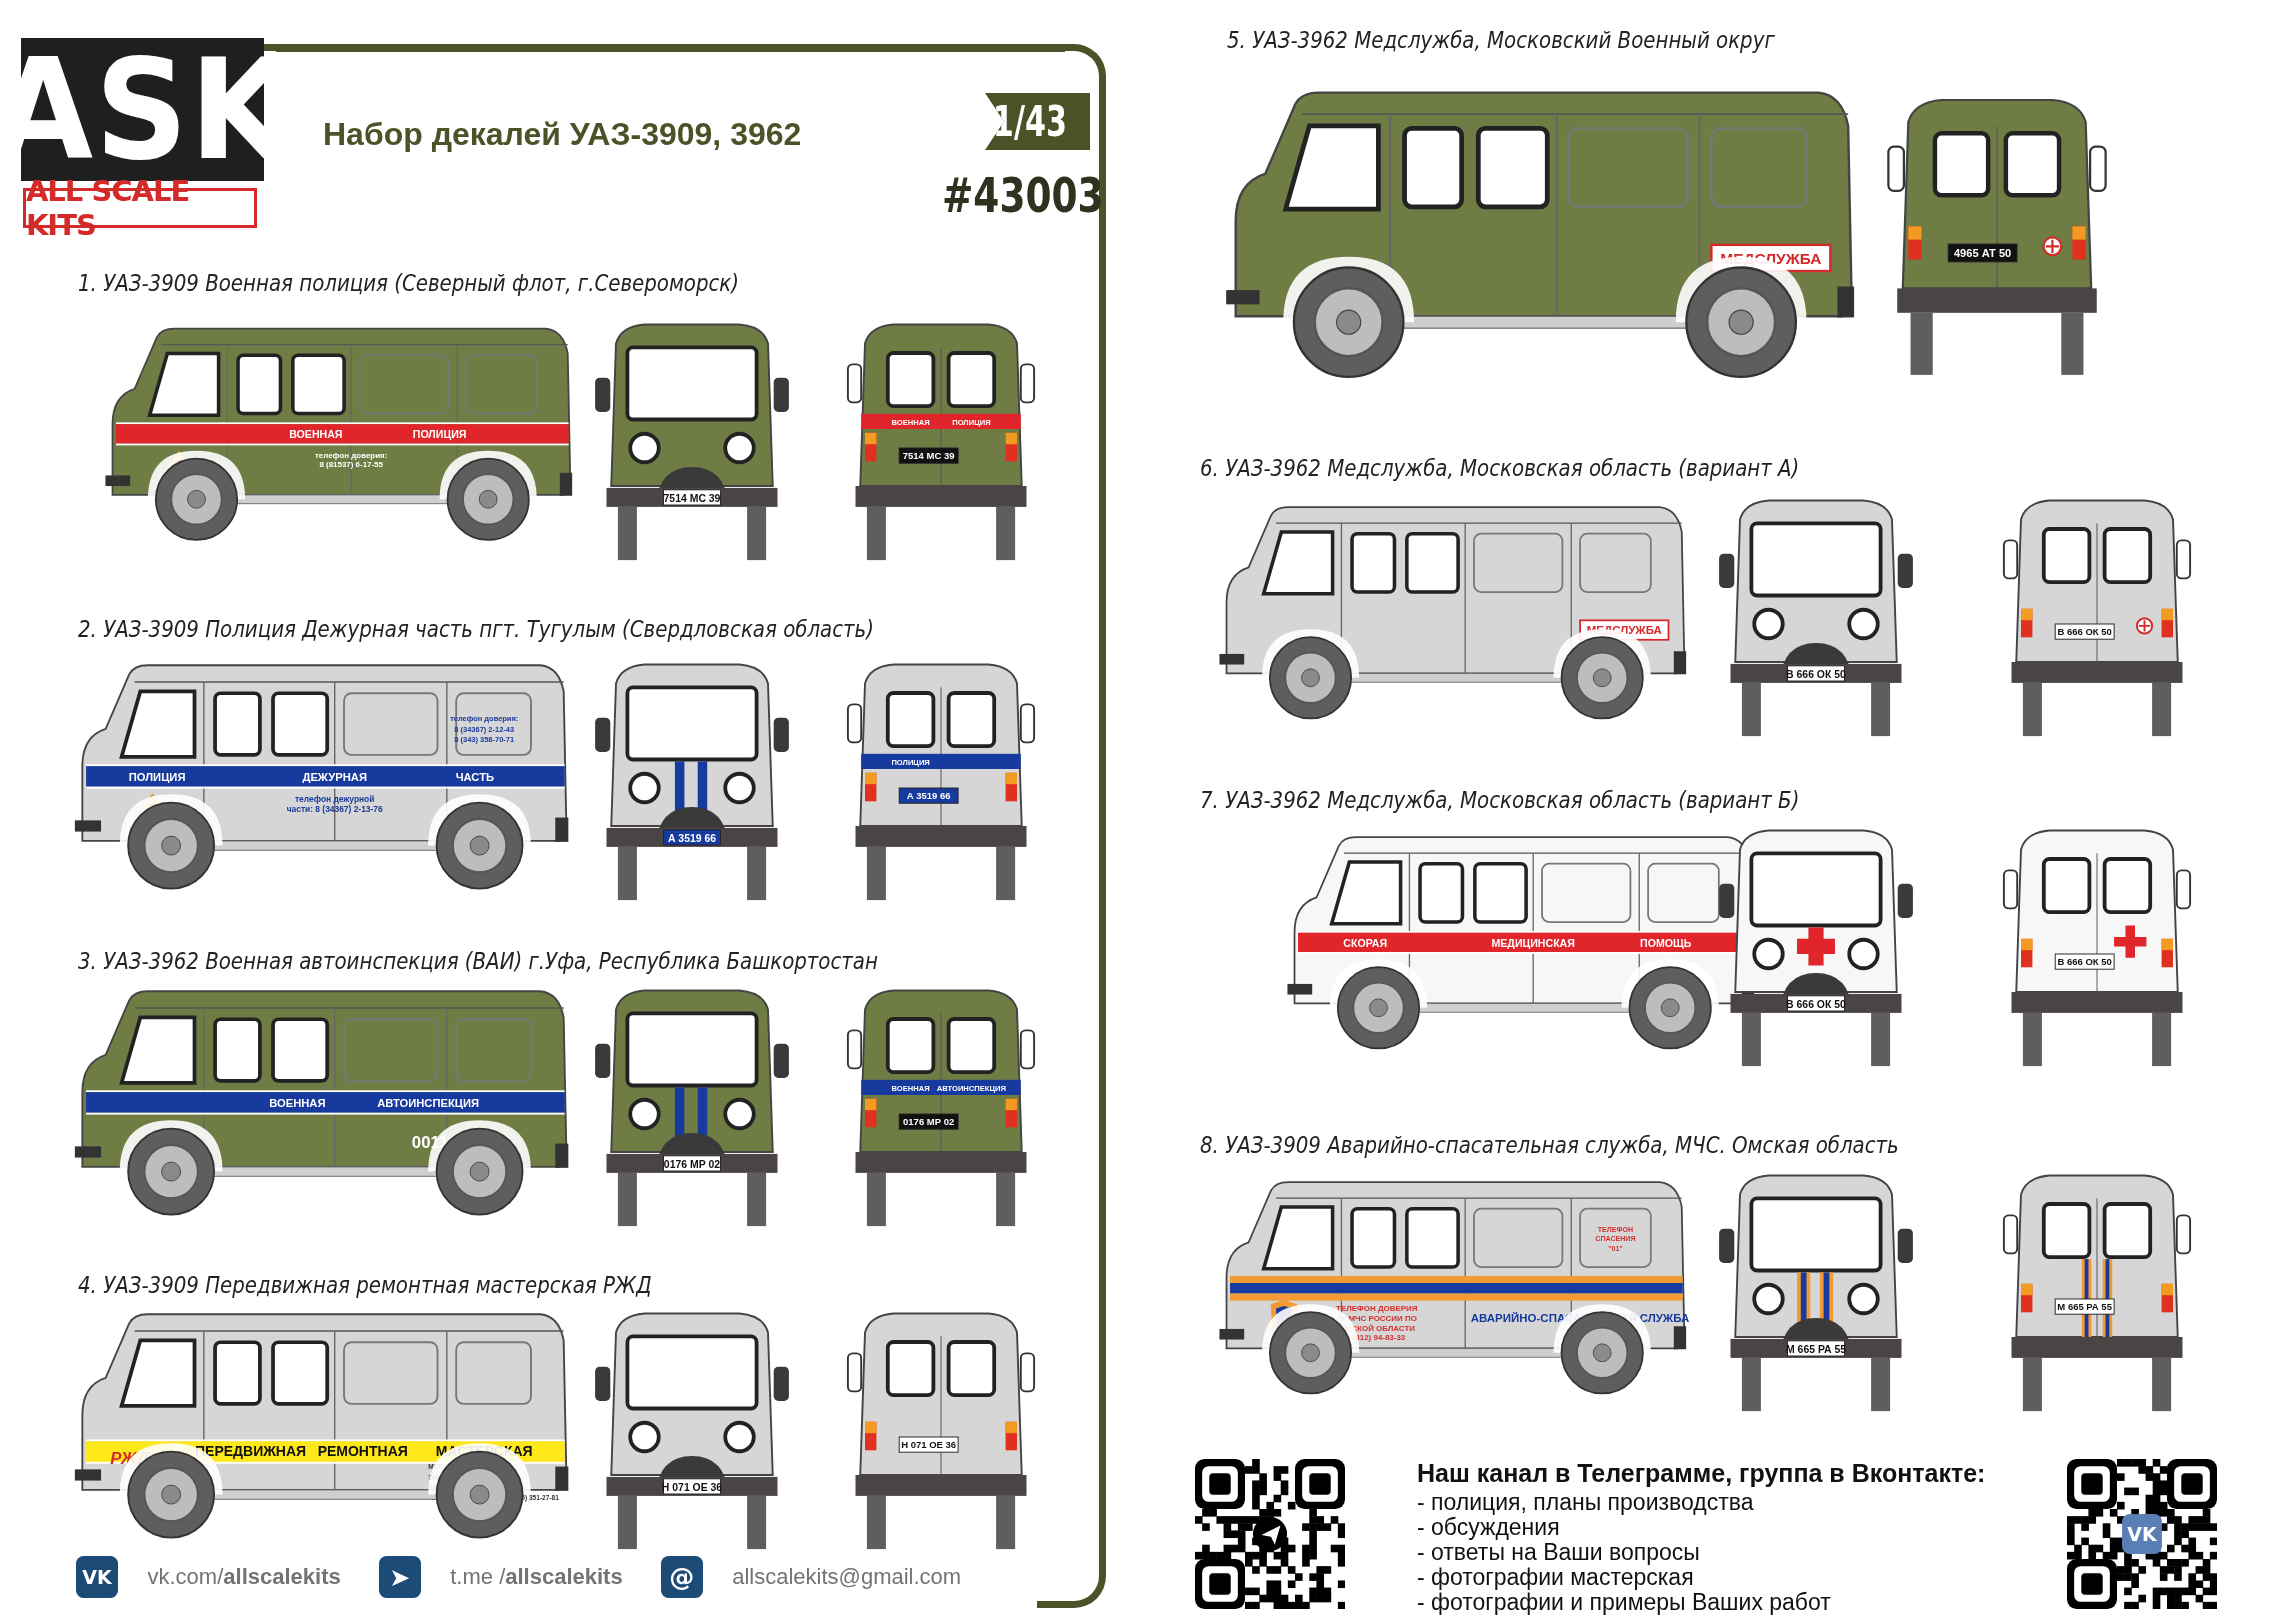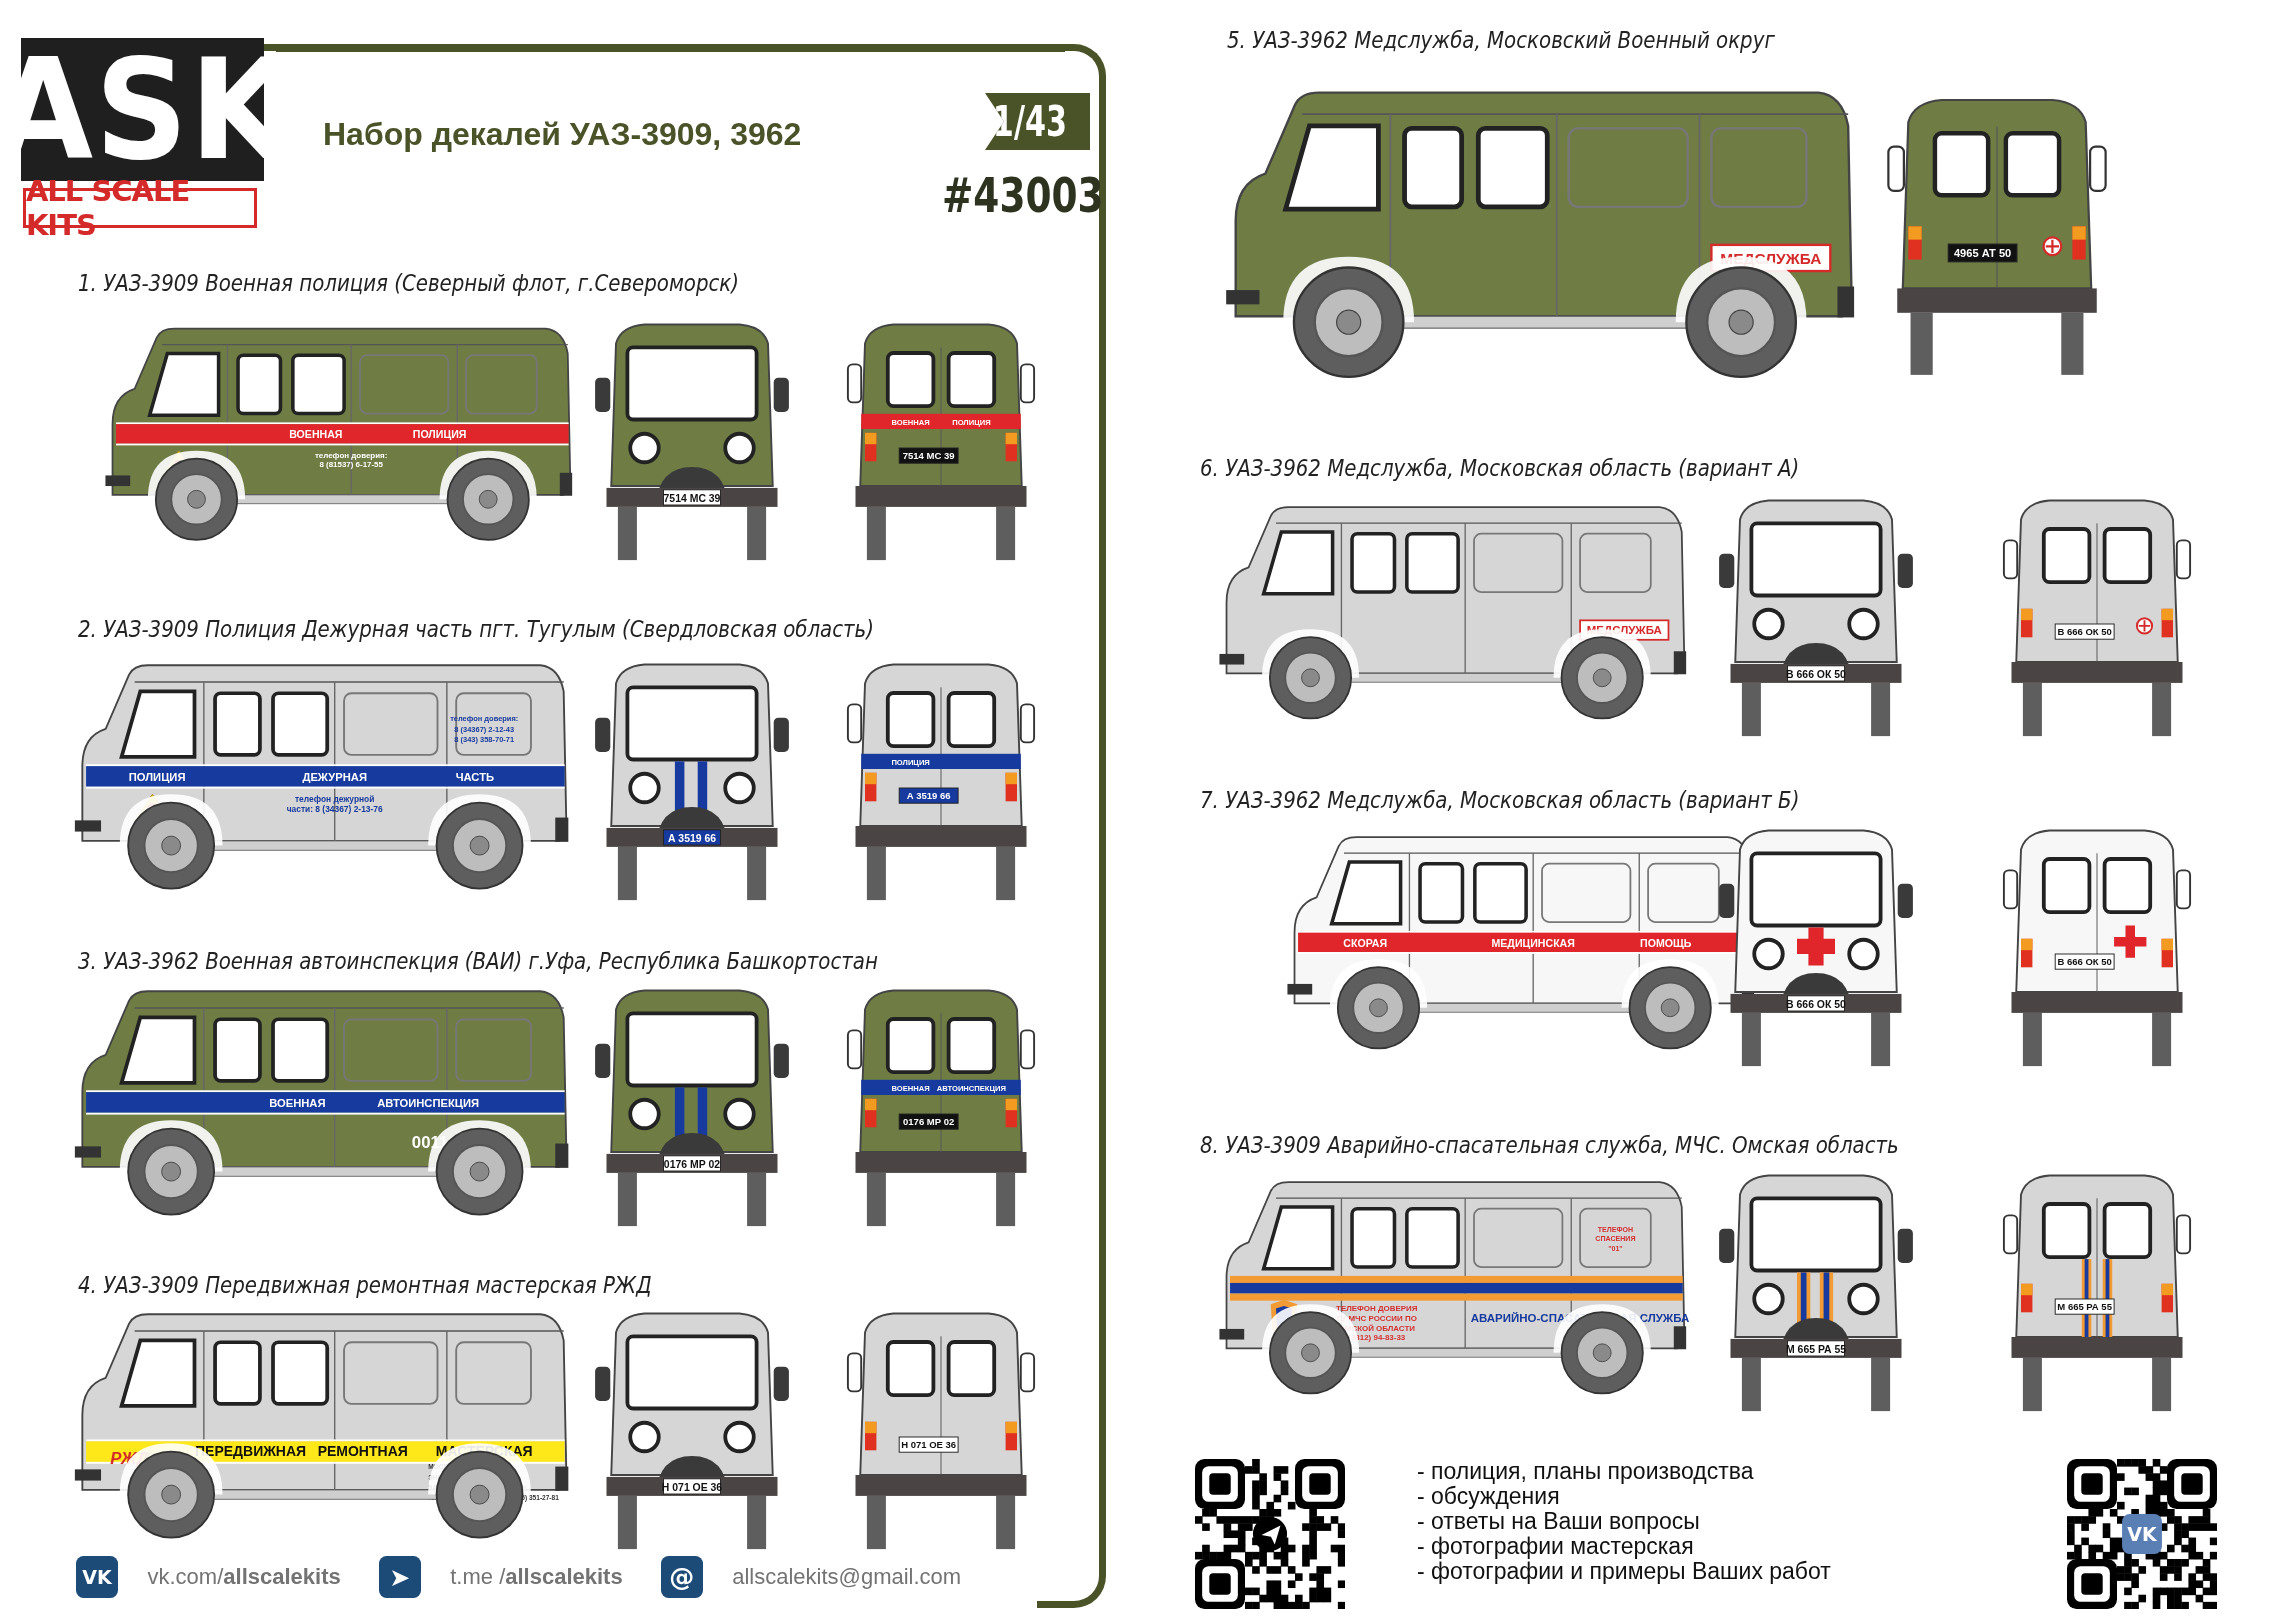--- a/index.html
+++ b/index.html
@@ -878,19 +878,20 @@
     <rect x="112.85714285714286" y="7.523809523809524" width="37.61904761904762" height="37.61904761904762" rx="7" fill="#fff"></rect>
     <rect x="120.38095238095238" y="15.047619047619047" width="22.57142857142857" height="22.57142857142857" rx="4" fill="#000"></rect>
     <rect x="0" y="105.33333333333333" width="52.666666666666664" height="52.666666666666664" rx="10" fill="#000"></rect>
     <rect x="7.523809523809524" y="112.85714285714286" width="37.61904761904762" height="37.61904761904762" rx="7" fill="#fff"></rect>
     <rect x="15.047619047619047" y="120.38095238095238" width="22.57142857142857" height="22.57142857142857" rx="4" fill="#000"></rect>
     <rect x="58" y="58" width="42" height="42" rx="8" fill="#5a7fb5"></rect>
     <text x="79" y="86" font-family="DejaVu Sans,sans-serif" font-weight="bold" font-size="20" fill="#fff" text-anchor="middle">VK</text>
   </svg>
 
 <div class="promo">
+  <div class="head">Наш канал в Телеграмме, группа в Вконтакте:</div>
   <div class="line">- полиция, планы производства</div>
   <div class="line">- обсуждения</div>
   <div class="line">- ответы на Ваши вопросы</div>
   <div class="line">- фотографии мастерская</div>
   <div class="line">- фотографии и примеры Ваших работ</div>
 </div>
 
 
 </body></html>

